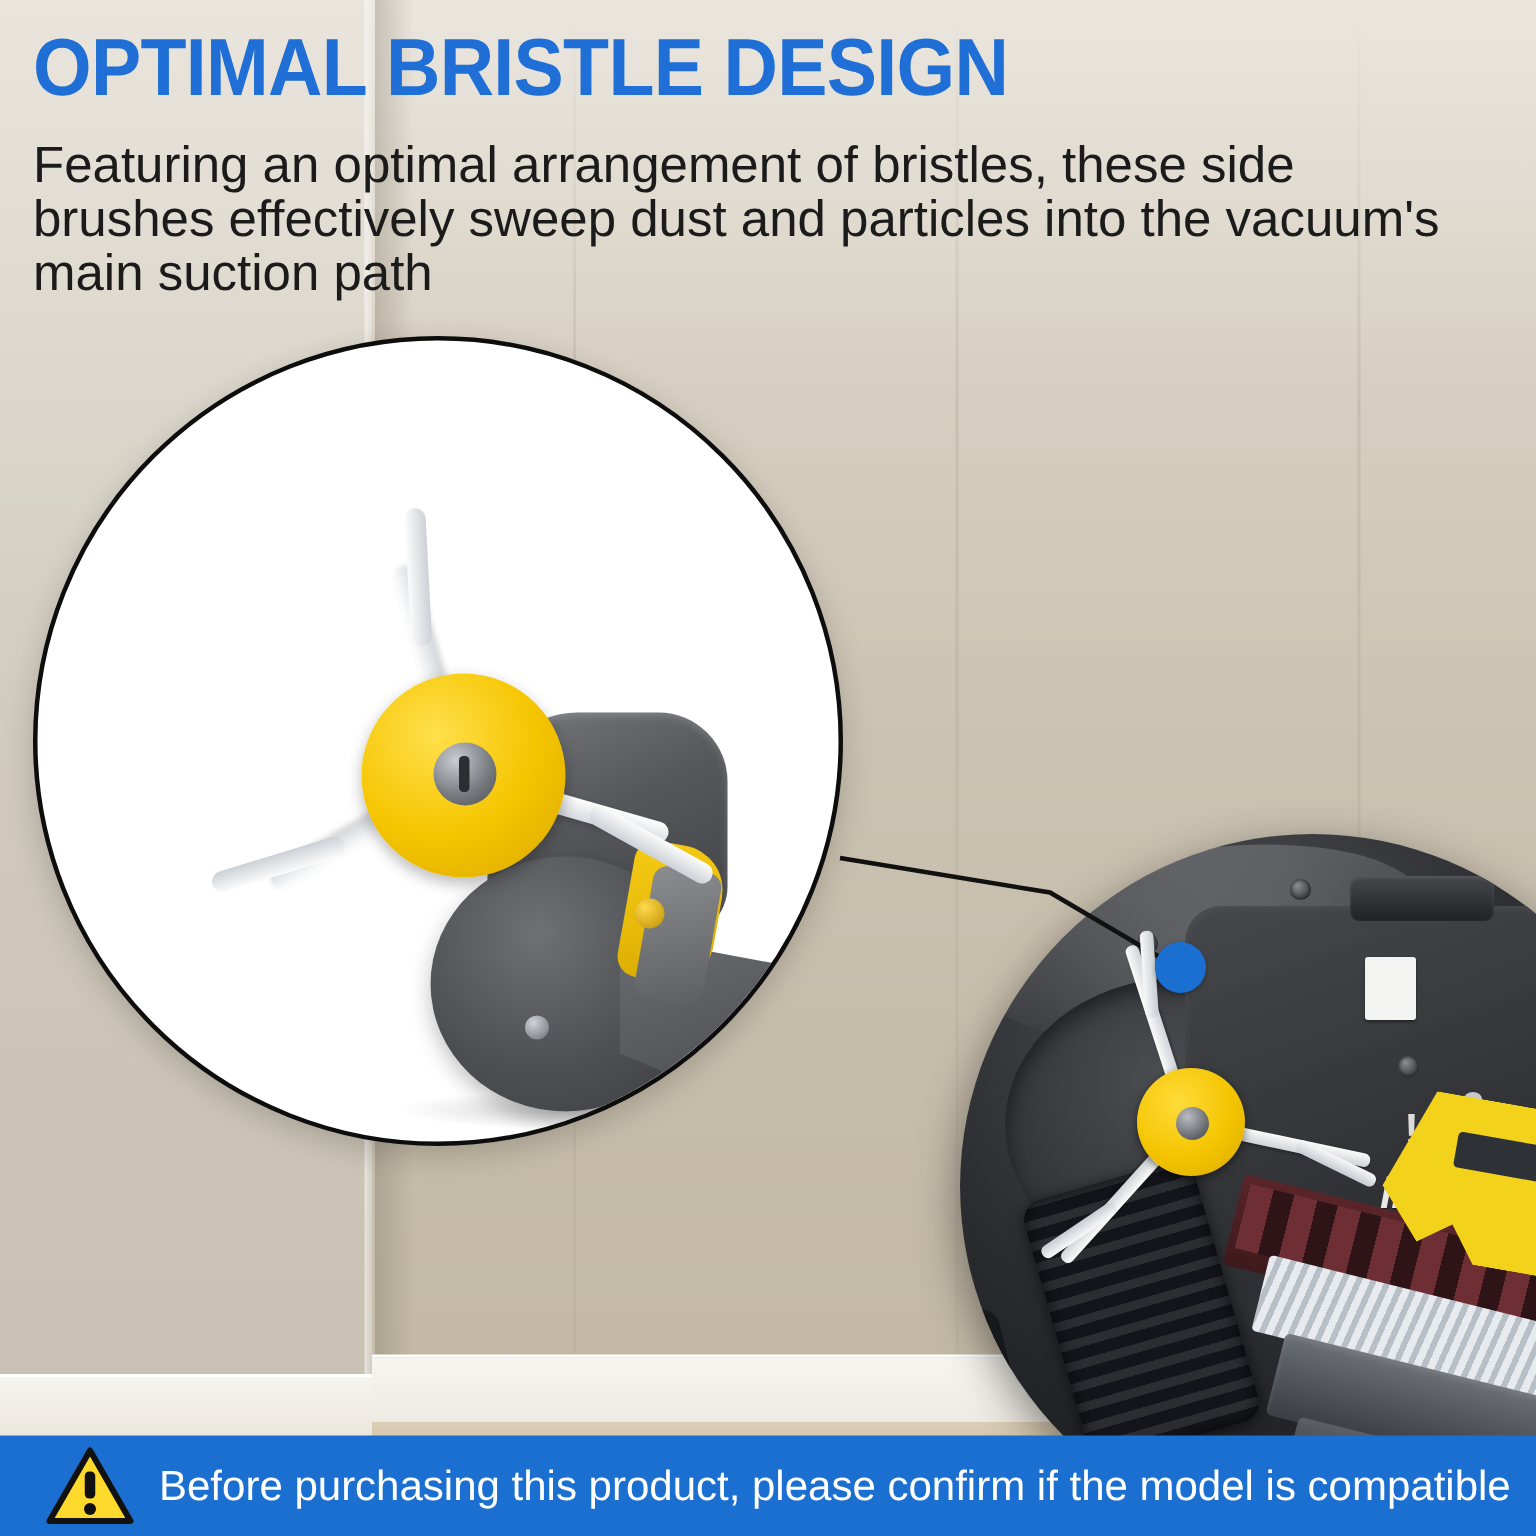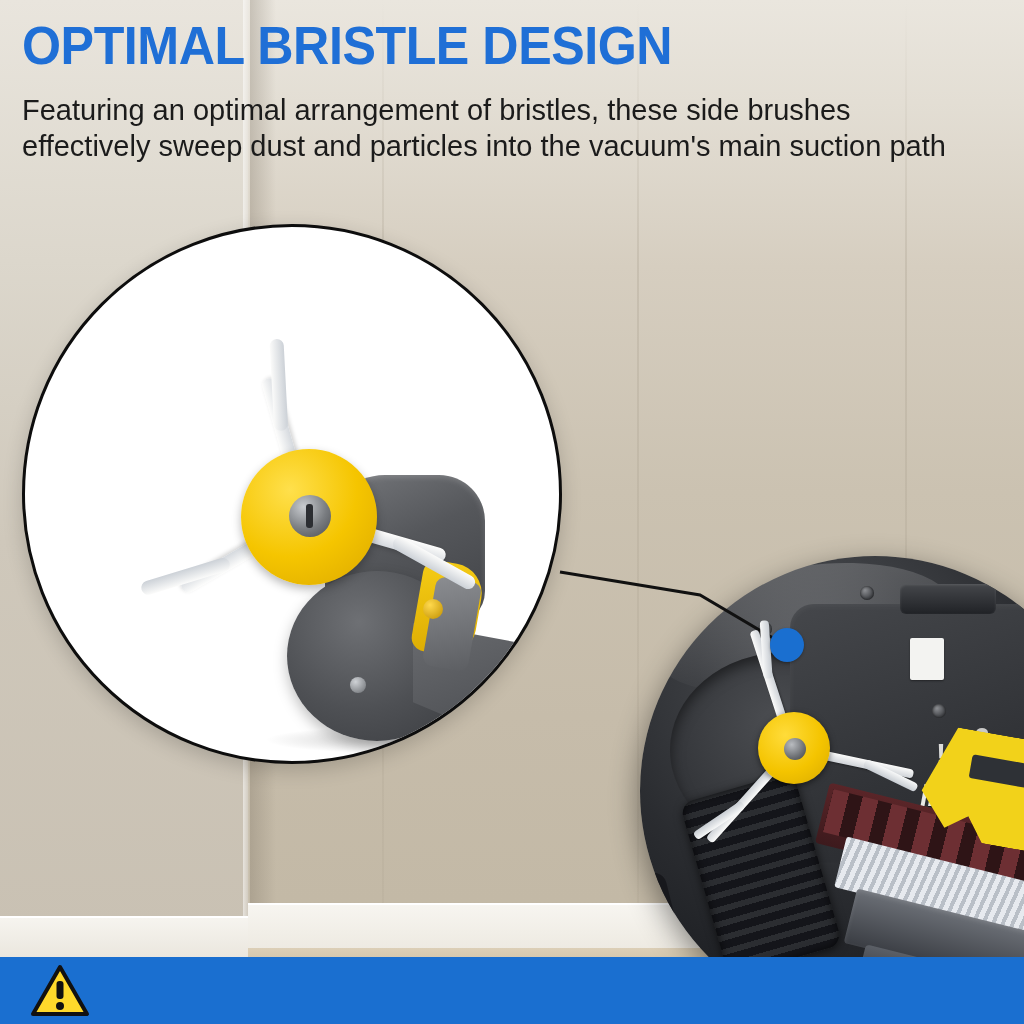--- a/index.html
+++ b/index.html
@@ -59,21 +59,21 @@
     position:absolute; left:22px; top:18px; width:960px;
     font-size:54px; line-height:54px;
     font-weight:bold; letter-spacing:-0.5px;
     color:#1f6fd6;
     transform:scaleX(.93); transform-origin:left center;
     white-space:nowrap;
     font-family:"Liberation Sans", sans-serif;
   }
   .subtitle{
     position:absolute; left:22px; top:92px; width:950px;
-    font-size:29px; line-height:36px;
+    font-size:34px; line-height:36px;
     color:#1b1b1b; font-weight:400;
     font-family:"Liberation Sans", sans-serif;
   }
 
   
   .robot{
     position:absolute; left:640px; top:556px; width:470px; height:470px;
   }
   .robot-body{
     position:absolute; left:0; top:0; width:470px; height:470px;
@@ -448,15 +448,16 @@
   <div class="subtitle">Featuring an optimal arrangement of bristles, these side brushes effectively sweep dust and particles into the vacuum's main suction path</div>
 
   <div class="banner">
     <div class="warn-ico">
       <svg viewBox="0 0 60 54">
         <path d="M30 3 L57 50 L3 50 Z" fill="#ffd92b" stroke="#111111" stroke-width="4" stroke-linejoin="round"></path>
         <rect x="26.5" y="17" width="7" height="18" rx="3" fill="#111111"></rect>
         <circle cx="30" cy="42" r="4" fill="#111111"></circle>
       </svg>
     </div>
+    <div class="banner-text">Before purchasing this product, please confirm if the model is compatible</div>
   </div>
 
 </div>
 
 </body></html>

